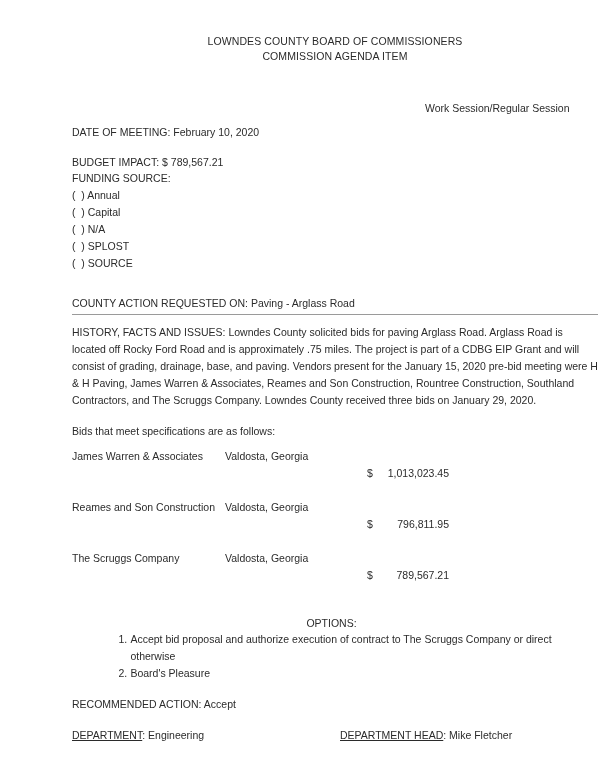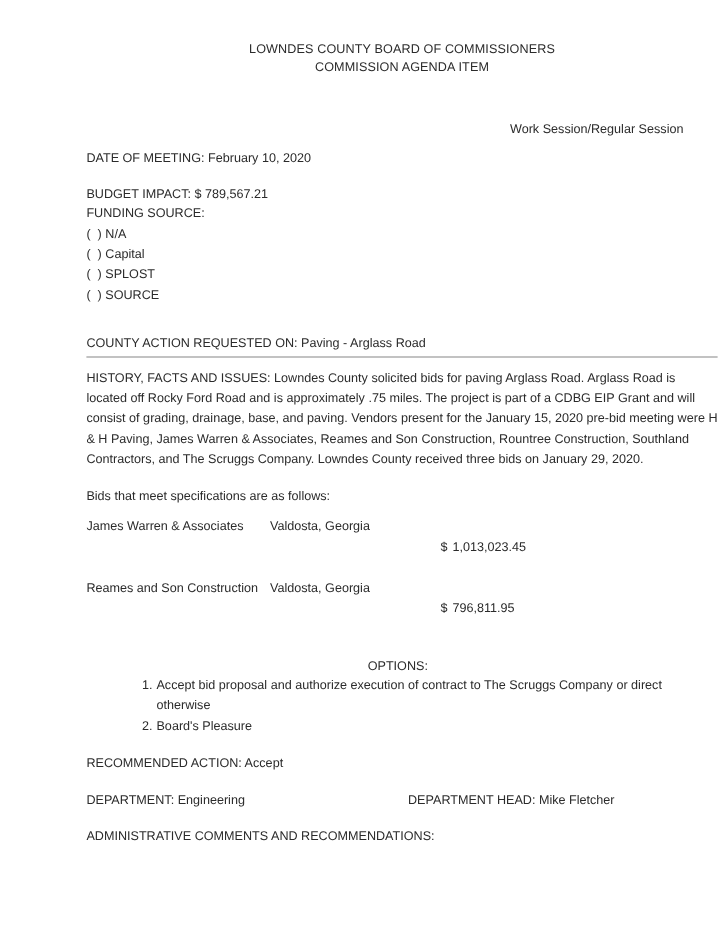--- a/index.html
+++ b/index.html
@@ -106,20 +106,21 @@
     width: 85px;
   }
   .amt-sign {
     display: inline-block;
     width: 10px;
     text-align: left;
   }
   .amt-num {
     display: inline-block;
     width: 72px;
+    text-align: right;
   }
 
   
   .options-wrap {
     display: flex;
     align-items: center;
     flex-direction: column;
   }
   .options-label {
     flex: 0 0 auto;
@@ -147,21 +148,21 @@
     line-height: 1.62;
   }
 
   
   .dept-row {
     position: relative;
     height: 16px;
   }
   .dept-left { position: absolute; left: 0; top: 0; white-space: pre; }
   .dept-right { position: absolute; left: 268px; top: 0; white-space: pre; }
-  .ul { }
+  .ul { text-decoration: underline; }
 </style>
 </head>
 <body>
 
 <div class="page">
   <div class="content">
 
     <div class="doc-header">
       <span class="line">LOWNDES COUNTY BOARD OF COMMISSIONERS</span>
       <span class="line">COMMISSION AGENDA ITEM</span>
@@ -174,22 +175,23 @@
 
     <div class="row">DATE OF MEETING: February 10, 2020</div>
 
     <div class="gap-md"></div>
 
     <div class="row">BUDGET IMPACT: $ 789,567.21</div>
 
     <div class="row">FUNDING SOURCE:</div>
 
     <ul class="fund-list">
+      <li>(  ) Annual</li>
+      <li>(  ) Capital</li>
       <li>(  ) N/A</li>
-      <li>(  ) Capital</li>
       <li>(  ) SPLOST</li>
       <li>(  ) SOURCE</li>
     </ul>
 
     <div class="gap-lg"></div>
 
     <div class="action-block">
       <div class="row">COUNTY ACTION REQUESTED ON: Paving - Arglass Road</div>
       <hr class="rule">
     </div>
@@ -213,20 +215,27 @@
             <span class="amt-wrap"><span class="amt-sign">$</span><span class="amt-num">1,013,023.45</span></span>
           </td>
         </tr>
         <tr>
           <td class="vendor">Reames and Son Construction</td>
           <td class="city">Valdosta, Georgia</td>
           <td class="amount">
             <span class="amt-wrap"><span class="amt-sign">$</span><span class="amt-num">796,811.95</span></span>
           </td>
         </tr>
+        <tr>
+          <td class="vendor">The Scruggs Company</td>
+          <td class="city">Valdosta, Georgia</td>
+          <td class="amount">
+            <span class="amt-wrap"><span class="amt-sign">$</span><span class="amt-num">789,567.21</span></span>
+          </td>
+        </tr>
       </tbody>
     </table>
 
     <div class="gap-md"></div>
 
     <div class="options-wrap">
       <div class="options-label">OPTIONS:</div>
       <div class="options-items">
         <div class="opt-item">
           <span class="opt-num">1.</span>
@@ -246,16 +255,15 @@
 
     <div class="gap-md"></div>
 
     <div class="dept-row">
       <div class="dept-left"><span class="ul">DEPARTMENT</span><span>: Engineering</span></div>
       <div class="dept-right"><span class="ul">DEPARTMENT HEAD</span><span>: Mike Fletcher</span></div>
     </div>
 
     <div class="gap-md"></div>
 
-    <div class="row">ADMINISTRATIVE COMMENTS AND RECOMMENDATIONS:</div>
 
   </div>
 </div>
 
 </body></html>

